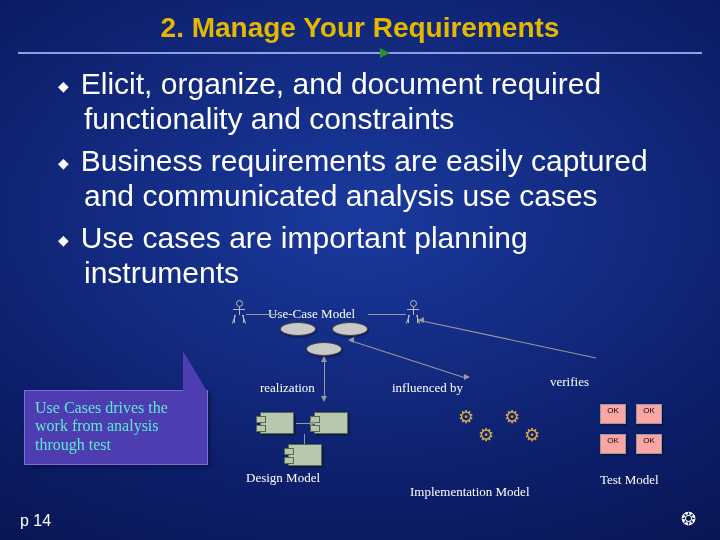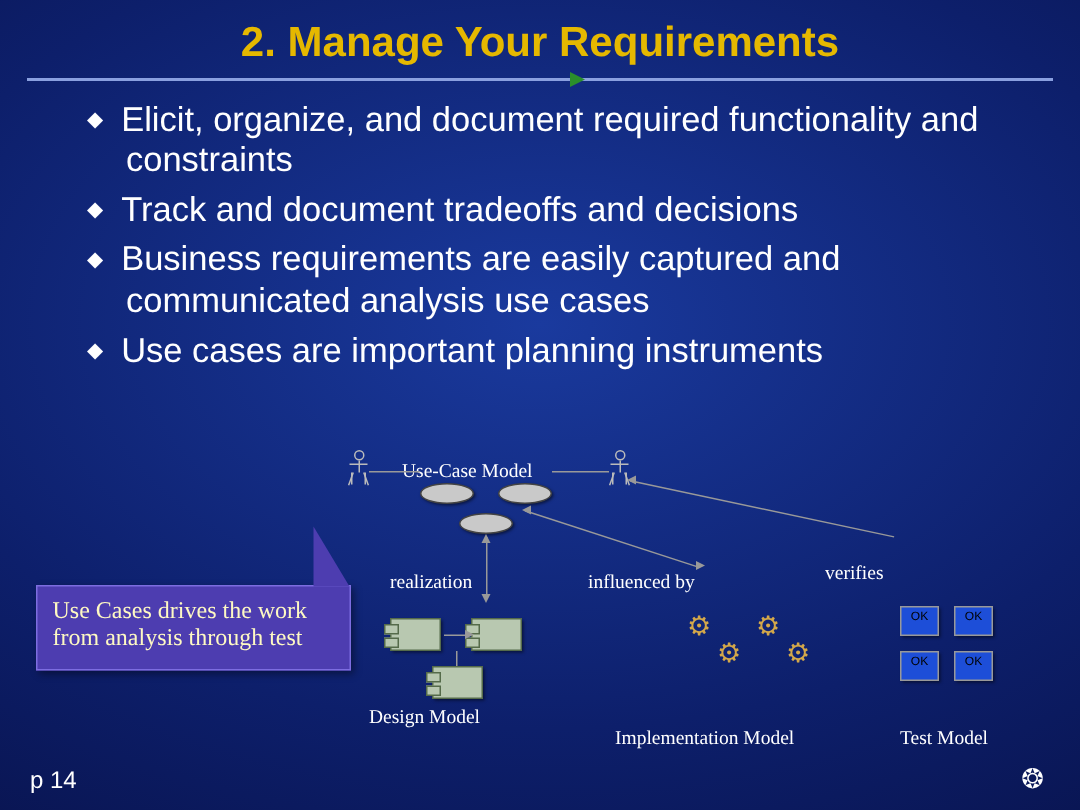--- a/index.html
+++ b/index.html
@@ -33,42 +33,42 @@
     border-left: 10px solid #2b8f2b;
     border-top: 5px solid transparent;
     border-bottom: 5px solid transparent;
   }
   .bullets {
     padding: 12px 40px 0 58px;
     color: #fff;
   }
   .bullets li {
     list-style: none;
-    font-size: 23px;
+    font-size: 30px;
     line-height: 1.18;
     margin-bottom: 6px;
     text-indent: -26px;
     padding-left: 26px;
   }
   .bullets li::before {
     content: "◆";
     font-size: 14px;
     margin-right: 12px;
     position: relative;
     top: -3px;
   }
   .callout {
     position: absolute;
     left: 24px;
     top: 390px;
-    width: 210px;
+    width: 184px;
     background: #4d3db0;
     border: 1px solid #7d6de0;
     padding: 8px 10px 10px 10px;
-    color: #fef9c3;
+    color: #5eead4;
     font-family: "Times New Roman", serif;
     font-size: 16px;
     line-height: 1.15;
     box-shadow: 2px 2px 5px rgba(0,0,0,0.4);
   }
   .callout::after {
     content: "";
     position: absolute;
     right: 0px;
     top: -40px;
@@ -117,21 +117,21 @@
     content: "";
     position: absolute;
     left: -5px; width: 8px; height: 5px;
     background: #b8c8b0; border: 1px solid #556b4a;
   }
   .comp::before { top: 3px; }
   .comp::after { top: 12px; }
   .testbox {
     position: absolute;
     width: 26px; height: 20px;
-    background: #1d4ed8;
+    background: #fca5a5;
     border: 1px solid #999;
     font-size: 8px;
     color: #000;
     text-align: center;
     line-height: 10px;
     padding-top: 1px;
     box-shadow: 1px 1px 2px rgba(0,0,0,0.5);
   }
   .cog {
     position: absolute;
@@ -173,21 +173,20 @@
 
 <div class="title">2. Manage Your Requirements</div>
 
 <div class="rule-wrap">
   <div class="rule"></div>
   <div class="rule-arrow"></div>
 </div>
 
 <ul class="bullets">
   <li>Elicit, organize, and document required functionality and constraints</li>
-  <li>Track and document tradeoffs and decisions</li>
   <li>Business requirements are easily captured and communicated analysis use cases</li>
   <li>Use cases are important planning instruments</li>
 </ul>
 
 <div class="callout">Use Cases drives the work from analysis through test</div>
 
 <div class="diagram">
 
   <div class="dlabel" style="left:48px; top:6px;">Use-Case Model</div>
   <div class="actor" style="left:12px; top:0px;">
@@ -234,17 +233,17 @@
   <div class="cog" style="left:238px; top:108px;">⚙</div>
   <div class="cog" style="left:258px; top:126px;">⚙</div>
   <div class="cog" style="left:284px; top:108px;">⚙</div>
   <div class="cog" style="left:304px; top:126px;">⚙</div>
   <div class="dlabel" style="left:190px; top:184px;">Implementation Model</div>
 
   <div class="testbox" style="left:380px; top:104px;">OK</div>
   <div class="testbox" style="left:416px; top:104px;">OK</div>
   <div class="testbox" style="left:380px; top:134px;">OK</div>
   <div class="testbox" style="left:416px; top:134px;">OK</div>
-  <div class="dlabel" style="left:380px; top:184px;text-align:center;">Test Model</div>
+  <div class="dlabel" style="left:380px; top:172px;text-align:center;">Test Model</div>
 </div>
 
 <div class="page-num">p 14</div>
 <div class="logo-gear">❂</div>
 
 </body></html>

